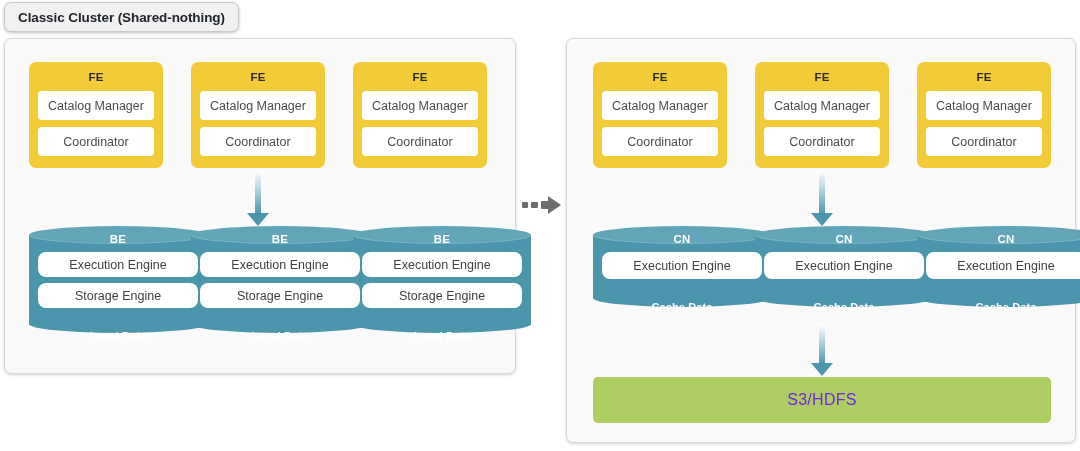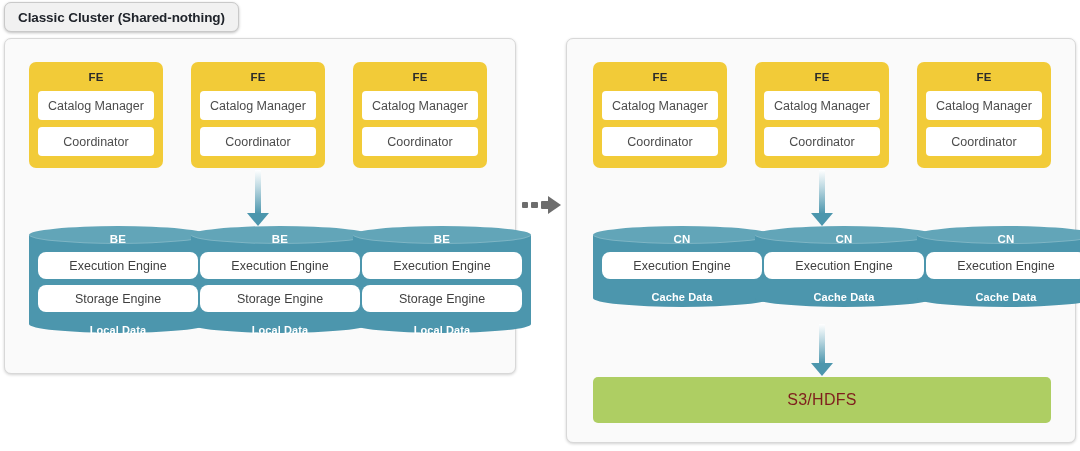--- a/index.html
+++ b/index.html
@@ -150,21 +150,21 @@
     color: #3f3f3f;
     margin-bottom: 6px;
     white-space: nowrap;
   }
   .cyl-foot {
     text-align: center;
     font-size: 11px;
     font-weight: bold;
     color: #ffffff;
     letter-spacing: 0.1px;
-    margin-top: 6px;
+    margin-top: 16px;
   }
 
   
   .v-arrow {
     position: absolute;
     width: 22px;
   }
   .v-arrow .shaft {
     position: absolute;
     left: 8px;
@@ -211,21 +211,21 @@
 
   
   .storage-bar {
     position: absolute;
     background: #aece63;
     border-radius: 5px;
     display: flex;
     align-items: center;
     justify-content: center;
     font-size: 16px;
-    color: #7f1d1d;
+    color: #6d28d9;
     letter-spacing: 0.3px;
   }
 </style>
 </head>
 <body>
 
 <div class="stage">
 
   <div class="panel-tab tab-left">
     <span>Classic Cluster (Shared-nothing)</span>

